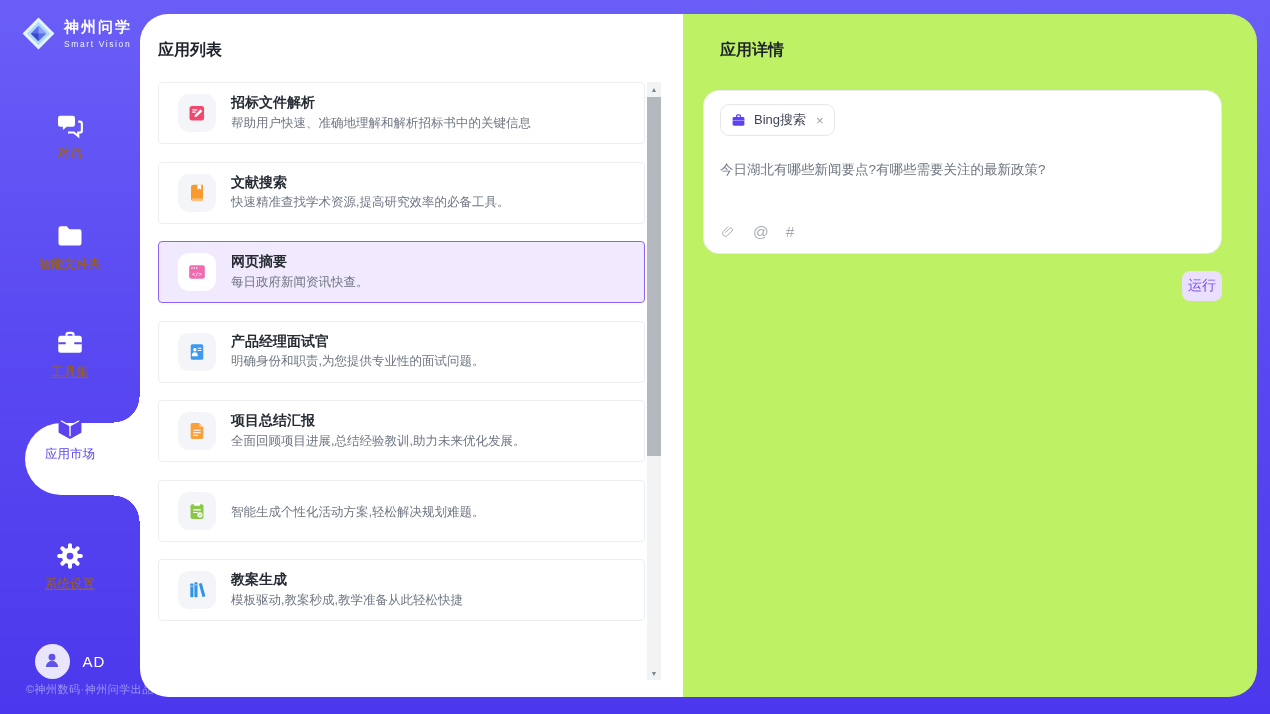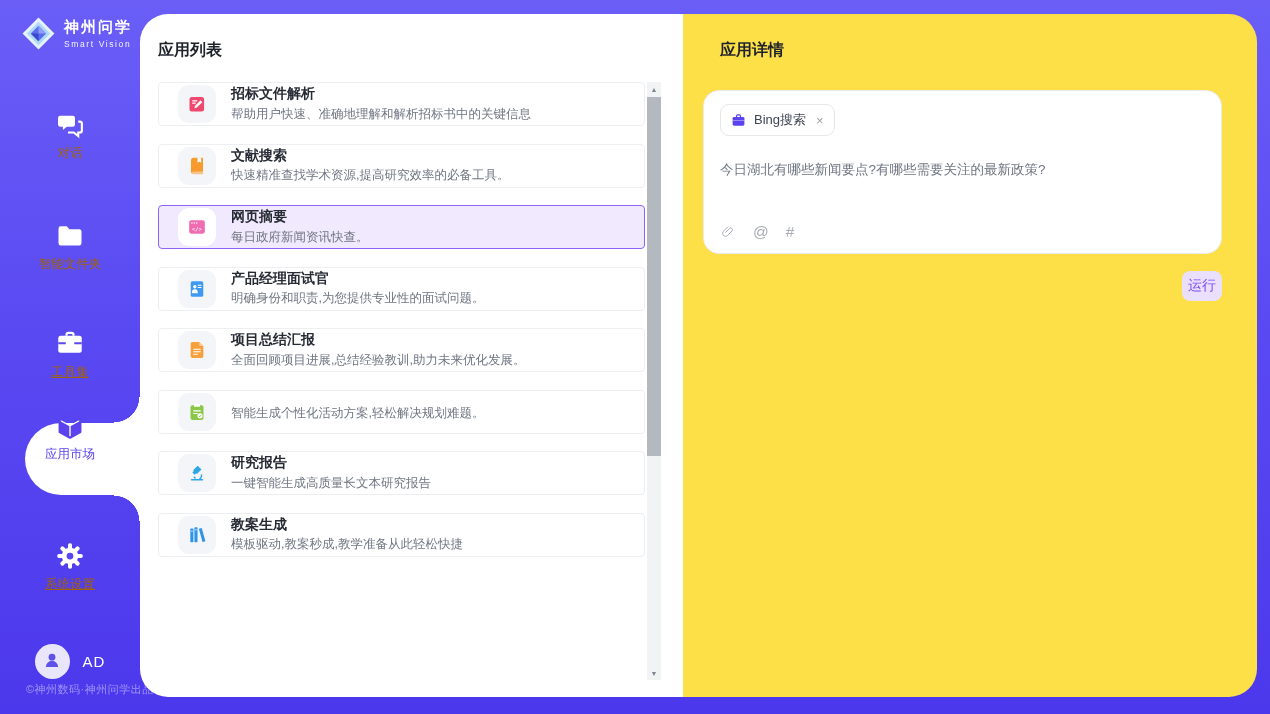--- a/index.html
+++ b/index.html
@@ -38,34 +38,34 @@
   .avatar{width:35px;height:35px;border-radius:50%;background:#e9e6fc;display:flex;align-items:center;justify-content:center;color:#5f52e8}
   .avatar svg{width:20px;height:20px}
   .user-label{color:#fff;font-size:15px;letter-spacing:1px}
   .side-footer{position:absolute;left:26px;top:682px;font-size:11px;color:rgba(233,231,255,.5);letter-spacing:.5px;white-space:nowrap}
   
   .main{position:absolute;left:140px;top:14px;width:1117px;height:683px;border-radius:28px;overflow:hidden;display:flex}
   .section-title{margin:0;font-size:16px;font-weight:bold;color:#1e222b}
   .list-section{width:543px;flex:none;background:#fff;position:relative}
   .list-section .section-title{position:absolute;left:18px;top:26px}
   .cards{position:absolute;left:18px;top:68px;width:487px;height:602px;overflow:hidden}
-  .app-card{height:44px;margin-bottom:17.5px;border:1px solid #eceef2;border-radius:4px;display:flex;align-items:center;padding:0 16px 0 19px;background:#fff;cursor:pointer}
+  .app-card{height:62px;margin-bottom:17.5px;border:1px solid #eceef2;border-radius:4px;display:flex;align-items:center;padding:0 16px 0 19px;background:#fff;cursor:pointer}
   .app-card.selected{background:var(--sel-bg);border-color:var(--sel-border)}
   .app-icon{width:38px;height:38px;border-radius:11px;background:#f3f5f8;flex:none;display:flex;align-items:center;justify-content:center;margin-right:15px}
   .app-card.selected .app-icon{background:#fff}
   .app-icon svg{width:20px;height:20px;display:block}
   .app-name{font-size:14px;font-weight:bold;color:#262b34;line-height:1.2}
   .app-desc{font-size:12.5px;color:#6f7682;margin-top:4px;white-space:nowrap}
   .scrollbar{position:absolute;left:507px;top:68px;width:14px;height:598px;background:#f2f3f5}
   .scroll-btn{position:absolute;left:0;width:14px;height:14px;display:flex;align-items:center;justify-content:center;color:#7e8490;font-size:7px;cursor:pointer}
   .scroll-btn.up{top:0}
   .scroll-btn.down{bottom:0}
   .scroll-thumb{position:absolute;left:0;top:15px;width:14px;height:359px;background:#b4b8bf;cursor:grab}
   
-  .detail-section{flex:1;background:#fde047;position:relative}
+  .detail-section{flex:1;background:#bef264;position:relative}
   .detail-section .section-title{position:absolute;left:37px;top:26px}
   .detail-card{position:absolute;left:20px;top:76px;width:519px;height:164px;background:#fff;border:1px solid #e9ebef;border-radius:16px;padding:13px 16px}
   .chip{display:inline-flex;align-items:center;gap:8px;border:1px solid #e5e7eb;border-radius:9px;padding:0 10px;height:32px;background:#fff;cursor:pointer}
   .chip-icon{width:15px;height:15px;color:var(--accent);display:flex}
   .chip-icon svg{width:15px;height:15px;display:block}
   .chip-label{font-size:13px;color:#3f4553}
   .chip-close{font-size:13px;color:#9ba1ac;margin-left:2px}
   .prompt{margin-top:25px;font-size:13.5px;color:#6e7582}
   .composer{position:absolute;left:16px;bottom:13px;display:flex;gap:17px;align-items:center;color:#a7acb6}
   .composer-icon{display:flex;align-items:center;cursor:pointer}
@@ -230,34 +230,20 @@
               <path d="M8 10.6h8M8 13.8h4.6" stroke="#fff" stroke-width="1.3" stroke-linecap="round"></path>
               <circle cx="15.6" cy="16.6" r="3.1" fill="#fff"></circle>
               <path d="M14.2 16.6l1.1 1.1 1.9-2.1" stroke="currentColor" stroke-width="1.2" fill="none"></path>
             </svg>
           </span>
           <div class="app-text">
             <div class="app-desc">智能生成个性化活动方案,轻松解决规划难题。</div>
           </div>
         </div>
         <div class="app-card">
-          <span class="app-icon" style="color:#2ea7e9">
-            <svg viewBox="0 0 24 24">
-              <path fill="currentColor" d="M12.8 3.2l4.6 4.6-5.2 5.2-1.4-.4-1.6 1.6-2.8-2.8 1.6-1.6-.4-1.4z"></path>
-              <path d="M5.4 20h13.2" stroke="currentColor" stroke-width="1.8" stroke-linecap="round" fill="none"></path>
-              <path d="M14.8 19.8a6.5 6.5 0 0 0 2.6-6.2" stroke="currentColor" stroke-width="1.6" fill="none"></path>
-              <path d="M8.2 16.6l2 2" stroke="currentColor" stroke-width="1.6" fill="none"></path>
-            </svg>
-          </span>
-          <div class="app-text">
-            <div class="app-name">研究报告</div>
-            <div class="app-desc">一键智能生成高质量长文本研究报告</div>
-          </div>
-        </div>
-        <div class="app-card">
           <span class="app-icon" style="color:#2f93e8">
             <svg viewBox="0 0 24 24">
               <g fill="currentColor">
                 <rect x="4" y="4.2" width="3.7" height="16.6" rx=".9"></rect>
                 <rect x="8.9" y="2.6" width="3.7" height="18.2" rx=".9"></rect>
                 <path d="M14.2 4.6l3.5-1 4.4 15.9-3.5 1z"></path>
               </g>
               <path d="M4.6 7.4h2.5M9.5 5.8h2.5" stroke="#fff" stroke-width="1" opacity=".8"></path>
             </svg>
           </span>

